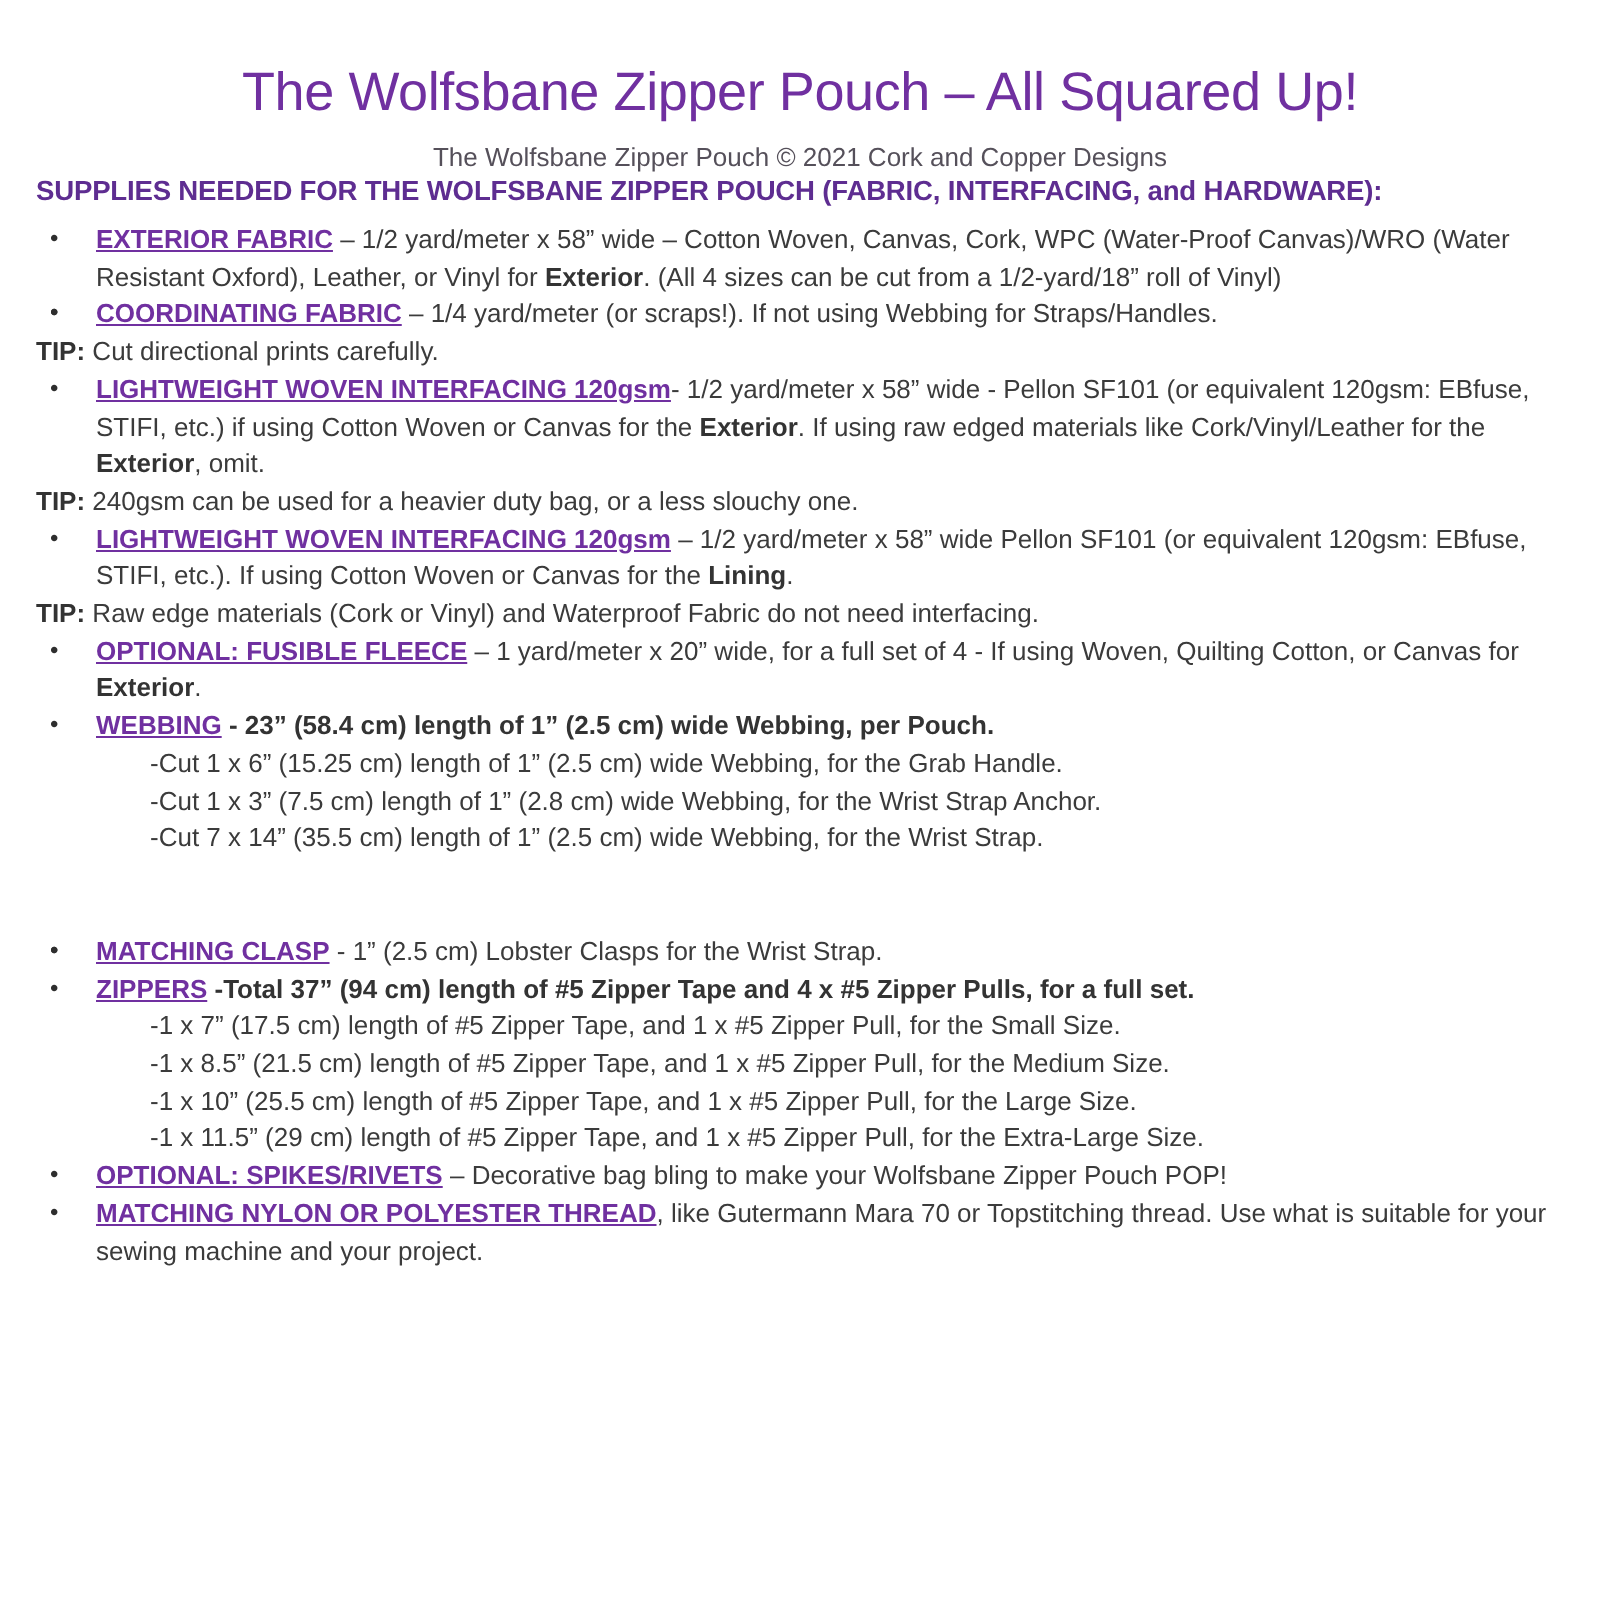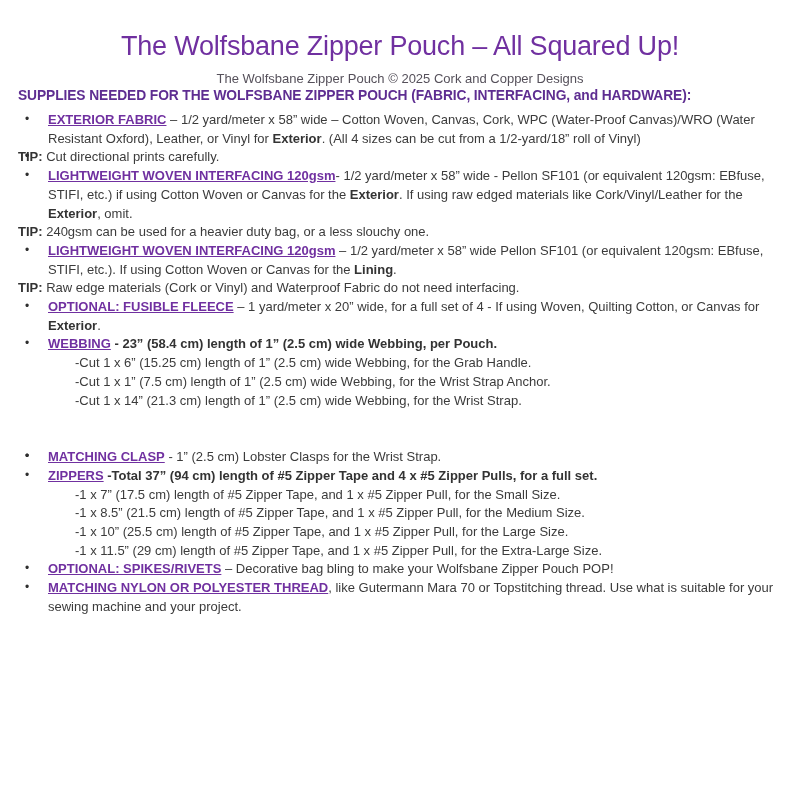--- a/index.html
+++ b/index.html
@@ -64,36 +64,36 @@
     text-decoration: underline;
   }
   .seg-bold { font-weight: 700; color: #333333; }
   .seg-normal { font-weight: 400; }
 </style>
 </head>
 <body>
 
 <div class="doc">
   <div class="page-title">The Wolfsbane Zipper Pouch – All Squared Up!</div>
-  <div class="page-subtitle">The Wolfsbane Zipper Pouch © 2025 Cork and Copper Designs</div>
+  <div class="page-subtitle">The Wolfsbane Zipper Pouch © 2021 Cork and Copper Designs</div>
   <div class="section-heading">SUPPLIES NEEDED FOR THE WOLFSBANE ZIPPER POUCH (FABRIC, INTERFACING, and HARDWARE):</div>
   <div class="supplies-list">
       <div class="row bullet"><span class="marker">•</span><span class="text"><span class="seg-keyword">EXTERIOR FABRIC</span><span class="seg-normal"> – 1/2 yard/meter x 58” wide – Cotton Woven, Canvas, Cork, WPC (Water-Proof Canvas)/WRO (Water Resistant Oxford), Leather, or Vinyl for </span><span class="seg-bold">Exterior</span><span class="seg-normal">. (All 4 sizes can be cut from a 1/2-yard/18” roll of Vinyl)</span></span></div>
       <div class="row bullet"><span class="marker">•</span></div>
-      <div class="row bullet"><span class="marker">•</span></div>
+      <div class="row bullet"><span class="marker">•</span><span class="text"><span class="seg-keyword">COORDINATING FABRIC</span><span class="seg-normal"> – 1/4 yard/meter (or scraps!). If not using Webbing for Straps/Handles.</span></span></div>
       <div class="row tip"><span class="text"><span class="seg-bold">TIP:</span><span class="seg-normal"> Cut directional prints carefully.</span></span></div>
       <div class="row bullet"><span class="marker">•</span><span class="text"><span class="seg-keyword">LIGHTWEIGHT WOVEN INTERFACING 120gsm</span><span class="seg-normal">- 1/2 yard/meter x 58” wide - Pellon SF101 (or equivalent 120gsm: EBfuse, STIFI, etc.) if using Cotton Woven or Canvas for the </span><span class="seg-bold">Exterior</span><span class="seg-normal">. If using raw edged materials like Cork/Vinyl/Leather for the </span><span class="seg-bold">Exterior</span><span class="seg-normal">, omit.</span></span></div>
       <div class="row tip"><span class="text"><span class="seg-bold">TIP:</span><span class="seg-normal"> 240gsm can be used for a heavier duty bag, or a less slouchy one.</span></span></div>
       <div class="row bullet"><span class="marker">•</span><span class="text"><span class="seg-keyword">LIGHTWEIGHT WOVEN INTERFACING 120gsm</span><span class="seg-normal"> – 1/2 yard/meter x 58” wide Pellon SF101 (or equivalent 120gsm: EBfuse, STIFI, etc.). If using Cotton Woven or Canvas for the </span><span class="seg-bold">Lining</span><span class="seg-normal">.</span></span></div>
       <div class="row tip"><span class="text"><span class="seg-bold">TIP:</span><span class="seg-normal"> Raw edge materials (Cork or Vinyl) and Waterproof Fabric do not need interfacing.</span></span></div>
       <div class="row bullet"><span class="marker">•</span><span class="text"><span class="seg-keyword">OPTIONAL: FUSIBLE FLEECE</span><span class="seg-normal"> – 1 yard/meter x 20” wide, for a full set of 4 - If using Woven, Quilting Cotton, or Canvas for </span><span class="seg-bold">Exterior</span><span class="seg-normal">.</span></span></div>
       <div class="row bullet"><span class="marker">•</span><span class="text"><span class="seg-keyword">WEBBING</span><span class="seg-bold"> - 23” (58.4 cm) length of 1” (2.5 cm) wide Webbing, per Pouch.</span></span></div>
       <div class="row sub"><span class="text"><span class="seg-normal">-Cut 1 x 6” (15.25 cm) length of 1” (2.5 cm) wide Webbing, for the Grab Handle.</span></span></div>
-      <div class="row sub"><span class="text"><span class="seg-normal">-Cut 1 x 1” (7.5 cm) length of 1” (2.5 cm) wide Webbing, for the Wrist Strap Anchor.</span></span></div>
-      <div class="row sub"><span class="text"><span class="seg-normal">-Cut 1 x 14” (21.3 cm) length of 1” (2.5 cm) wide Webbing, for the Wrist Strap.</span></span></div>
+      <div class="row sub"><span class="text"><span class="seg-normal">-Cut 1 x 3” (7.5 cm) length of 1” (2.8 cm) wide Webbing, for the Wrist Strap Anchor.</span></span></div>
+      <div class="row sub"><span class="text"><span class="seg-normal">-Cut 7 x 14” (35.5 cm) length of 1” (2.5 cm) wide Webbing, for the Wrist Strap.</span></span></div>
       <div class="row spacer"></div>
       <div class="row bullet"><span class="marker">•</span></div>
       <div class="row bullet"><span class="marker">•</span><span class="text"><span class="seg-keyword">MATCHING CLASP</span><span class="seg-normal"> - 1” (2.5 cm) Lobster Clasps for the Wrist Strap.</span></span></div>
       <div class="row bullet"><span class="marker">•</span><span class="text"><span class="seg-keyword">ZIPPERS</span><span class="seg-bold"> -Total 37” (94 cm) length of #5 Zipper Tape and 4 x #5 Zipper Pulls, for a full set.</span></span></div>
       <div class="row sub"><span class="text"><span class="seg-normal">-1 x 7” (17.5 cm) length of #5 Zipper Tape, and 1 x #5 Zipper Pull, for the Small Size.</span></span></div>
       <div class="row sub"><span class="text"><span class="seg-normal">-1 x 8.5” (21.5 cm) length of #5 Zipper Tape, and 1 x #5 Zipper Pull, for the Medium Size.</span></span></div>
       <div class="row sub"><span class="text"><span class="seg-normal">-1 x 10” (25.5 cm) length of #5 Zipper Tape, and 1 x #5 Zipper Pull, for the Large Size.</span></span></div>
       <div class="row sub"><span class="text"><span class="seg-normal">-1 x 11.5” (29 cm) length of #5 Zipper Tape, and 1 x #5 Zipper Pull, for the Extra-Large Size.</span></span></div>
       <div class="row bullet"><span class="marker">•</span><span class="text"><span class="seg-keyword">OPTIONAL: SPIKES/RIVETS</span><span class="seg-normal"> – Decorative bag bling to make your Wolfsbane Zipper Pouch POP!</span></span></div>
       <div class="row bullet"><span class="marker">•</span><span class="text"><span class="seg-keyword">MATCHING NYLON OR POLYESTER THREAD</span><span class="seg-normal">, like Gutermann Mara 70 or Topstitching thread. Use what is suitable for your sewing machine and your project.</span></span></div>

